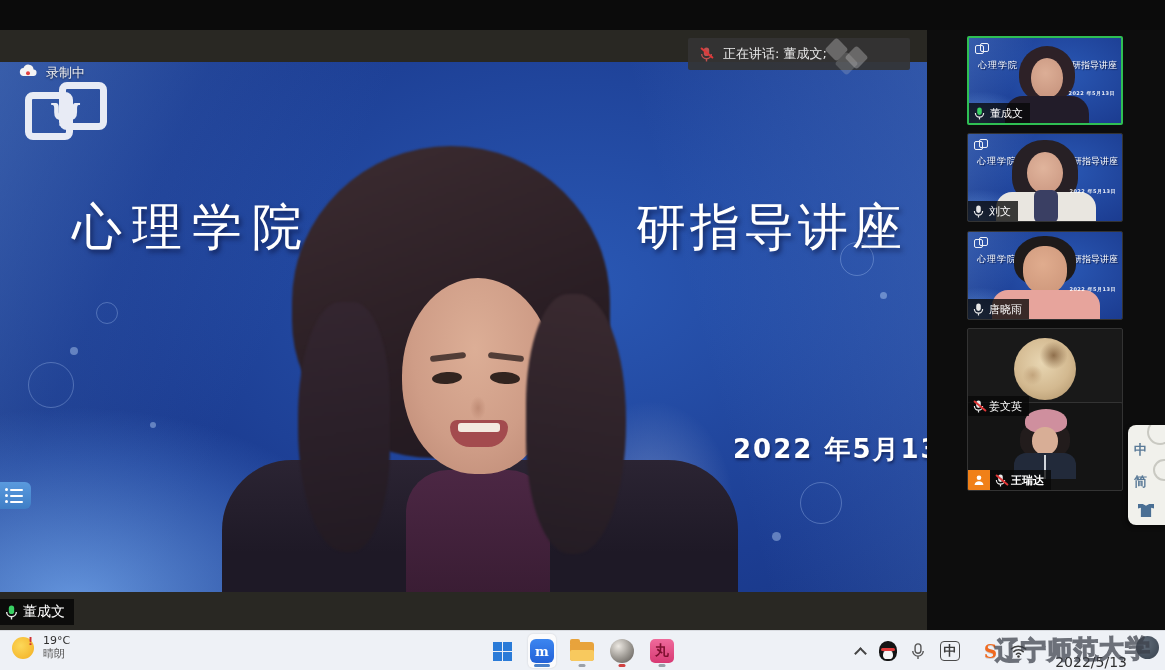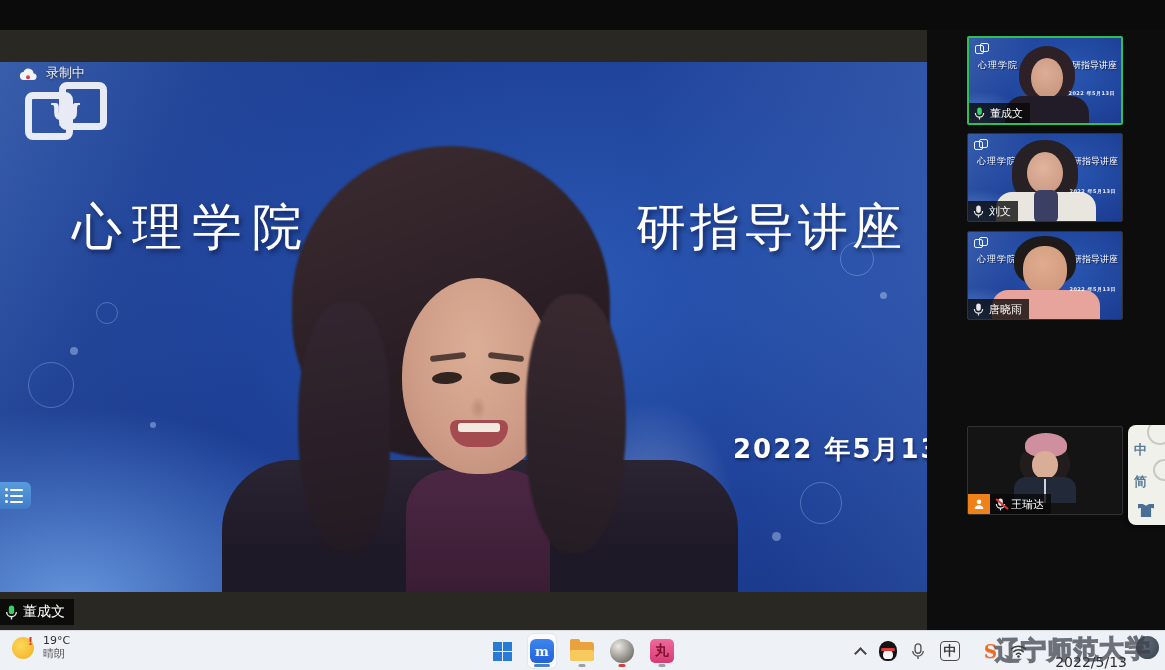--- a/index.html
+++ b/index.html
@@ -55,21 +55,21 @@
   .brow-r { left:86px; top:76px; transform:rotate(7deg); }
   .eye { position:absolute; width:30px; height:12px; border-radius:50%; background:#32241f; }
   .eye-l { left:30px; top:94px; transform:rotate(-4deg); }
   .eye-r { left:88px; top:94px; transform:rotate(4deg); }
   .nose-sh { position:absolute; left:68px; top:118px; width:16px; height:24px; border-radius:50%; background:radial-gradient(rgba(165,110,88,.45), transparent 70%); }
   .mouth { position:absolute; left:48px; top:142px; width:58px; height:27px; border-radius:10px 10px 28px 28px; background:#a34b4e; overflow:hidden; }
   .teeth { position:absolute; left:8px; top:3px; width:42px; height:9px; border-radius:3px; background:#f3e9df; }
   .face-glow { position:absolute; left:560px; top:330px; width:180px; height:220px; border-radius:50%; background:radial-gradient(rgba(225,235,255,.30), transparent 65%); }
 
   
-  .recording { position:absolute; left:18px; top:34px; display:flex; align-items:flex-end; gap:8px; z-index:6; }
+  .recording { position:absolute; left:18px; top:34px; display:flex; align-items:flex-start; gap:8px; z-index:6; }
   .rec-text { color:#f0f0f0; font-size:13px; text-shadow:0 1px 2px rgba(0,0,0,.6); }
 
   
   .speaking-pill { position:absolute; left:688px; top:8px; width:222px; height:32px; background:rgba(52,52,52,.93); border-radius:2px; display:flex; align-items:center; padding-left:12px; gap:10px; z-index:8; }
   .speaking-text { color:#e8e8e8; font-size:13px; white-space:nowrap; }
   .diamond { position:absolute; width:17px; height:17px; border-radius:3px; background:rgba(205,205,205,.35); transform:rotate(45deg); }
   .dm1 { left:140px; top:3px; }
   .dm2 { left:160px; top:11px; }
   .dm3 { left:150px; top:17px; background:rgba(205,205,205,.22); }
 
@@ -222,20 +222,33 @@
       </div>
 
       <div class="recording">
         <svg width="20" height="14" viewBox="0 0 20 14">
           <path d="M5 12 a4 4 0 0 1 .5-7.9 A5.2 5.2 0 0 1 15.6 5.5 A3.2 3.2 0 0 1 15 12 z" fill="#f4f4f4"></path>
           <circle cx="10" cy="9.2" r="2" fill="#e04040"></circle>
         </svg>
         <span class="rec-text">录制中</span>
       </div>
 
+      <div class="speaking-pill">
+        <span class="mic muted" style="color:#c05050;">
+          <svg width="13" height="15" viewBox="0 0 12 14">
+              <rect x="3.5" y="0.5" width="5" height="8" rx="2.5" fill="currentColor"></rect>
+              <path d="M1.5 6.5a4.5 4.5 0 0 0 9 0" fill="none" stroke="currentColor" stroke-width="1.3"></path>
+              <line x1="6" y1="11" x2="6" y2="13.5" stroke="currentColor" stroke-width="1.3"></line>
+            </svg>
+        </span>
+        <span class="speaking-text">正在讲话: 董成文;</span>
+        <div class="diamond dm1"></div>
+        <div class="diamond dm2"></div>
+        <div class="diamond dm3"></div>
+      </div>
 
       <div class="list-btn">
         <div class="list-row">
             <i></i>
             <b></b>
           </div>
         <div class="list-row">
             <i></i>
             <b></b>
           </div>
@@ -335,22 +348,37 @@
                 <rect x="3.5" y="0.5" width="5" height="8" rx="2.5" fill="currentColor"></rect>
                 <path d="M1.5 6.5a4.5 4.5 0 0 0 9 0" fill="none" stroke="currentColor" stroke-width="1.3"></path>
                 <line x1="6" y1="11" x2="6" y2="13.5" stroke="currentColor" stroke-width="1.3"></line>
               </svg>
           </span>
           <span>唐晓雨</span>
         </div>
       </div>
     </div>
 
-
-    <div class="thumb" style="top:396px;background:#141414;">
+    <div class="thumb" style="top:298px;background:#191919;">
+      <div class="avatar-cat"></div>
+      <div class="plabel">
+        <div class="ppill">
+          <span class="mic muted" style="color:#e8e8e8;">
+            <svg width="11" height="13" viewBox="0 0 12 14">
+                <rect x="3.5" y="0.5" width="5" height="8" rx="2.5" fill="currentColor"></rect>
+                <path d="M1.5 6.5a4.5 4.5 0 0 0 9 0" fill="none" stroke="currentColor" stroke-width="1.3"></path>
+                <line x1="6" y1="11" x2="6" y2="13.5" stroke="currentColor" stroke-width="1.3"></line>
+              </svg>
+          </span>
+          <span>姜文英</span>
+        </div>
+      </div>
+    </div>
+
+    <div class="thumb" style="top:372px;background:#141414;font-weight:bold;">
       <div class="thumb-figure">
         <div style="left:52px;top:18px;width:50px;height:38px;border-radius:44%;background:#221c1c;"></div>
         <div style="left:57px;top:6px;width:42px;height:24px;border-radius:50% 50% 40% 40%;background:#cf8f9e;"></div>
         <div style="left:64px;top:24px;width:26px;height:28px;border-radius:48%;background:#d8ae96;"></div>
         <div style="left:46px;top:50px;width:62px;height:26px;border-radius:12px 12px 0 0;background:#222a3a;"></div>
         <div style="left:76px;top:52px;width:2px;height:24px;background:#cfd4da;"></div>
       </div>
       <div class="plabel">
         <div class="pbadge orange">
           <svg width="12" height="12" viewBox="0 0 12 12">

